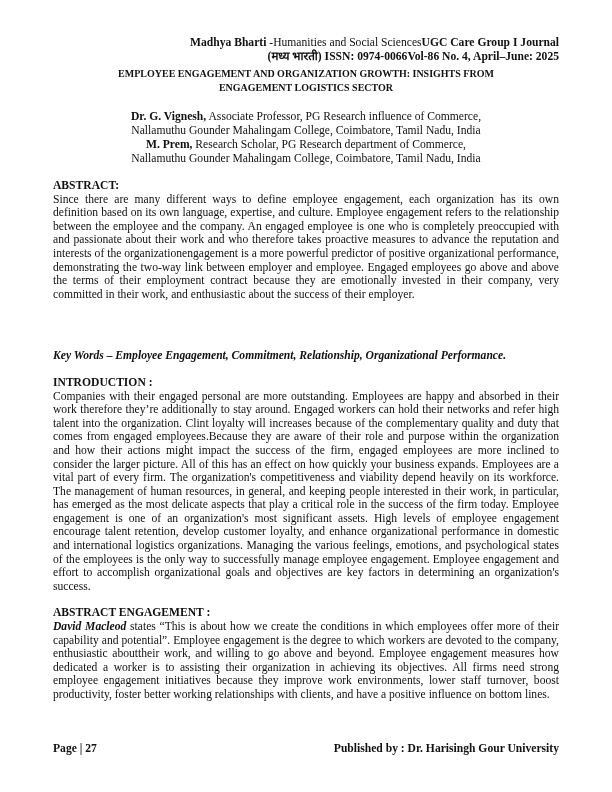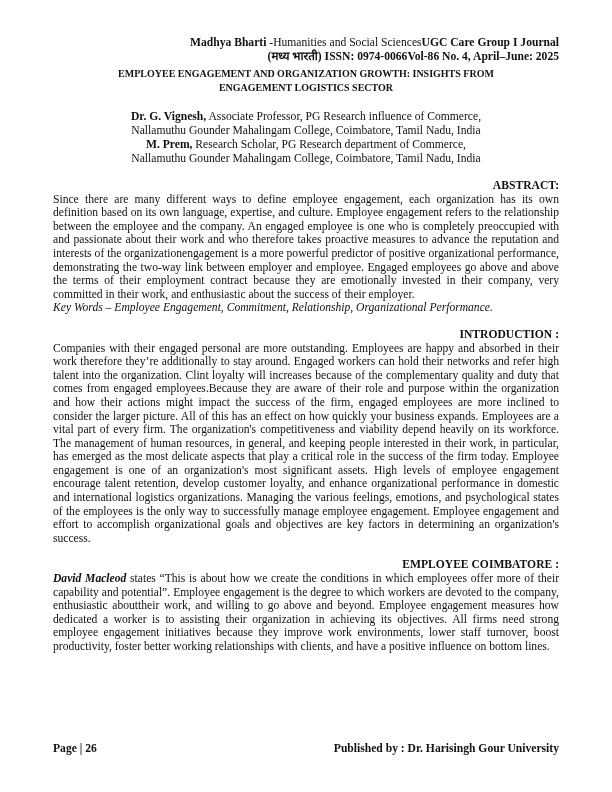--- a/index.html
+++ b/index.html
@@ -11,23 +11,23 @@
     }
     .page { position: absolute; left: 53px; top: 36px; width: 506px; }
     .hdr-row { display: flex; justify-content: flex-end; line-height: 14px; font-size: 11.6px; }
     .b { font-weight: bold; }
     .title {
       text-align: center; font-weight: bold; font-size: 10px; line-height: 14px;
       margin-top: 3px;
     }
     .authors { text-align: center; line-height: 14px; margin-top: 15px; }
     .section { margin-top: 13px; }
-    .sec-head { font-weight: bold; line-height: 13.6px; text-align: right; }
+    .sec-head { font-weight: bold; line-height: 13.6px; }
     p.body { margin: 0; text-align: justify; line-height: 13.6px; }
-    .kw { font-weight: normal; font-style: italic; line-height: 13.6px; }
+    .kw { font-weight: bold; font-style: italic; line-height: 13.6px; margin-top: 48px; }
     .footer {
       position: absolute; left: 53px; top: 742px; width: 506px;
       display: flex; justify-content: space-between; font-weight: bold; font-size: 11.6px;
     }
     .bi { font-weight: bold; font-style: italic; }
   </style>
 </head>
 <body>
 
 <div class="page">
@@ -57,21 +57,21 @@
     <p class="body">Since there are many different ways to define employee engagement, each organization has its own definition based on its own language, expertise, and culture. Employee engagement refers to the relationship between the employee and the company. An engaged employee is one who is completely preoccupied with and passionate about their work and who therefore takes proactive measures to advance the reputation and interests of the organizationengagement is a more powerful predictor of positive organizational performance, demonstrating the two-way link between employer and employee. Engaged employees go above and above the terms of their employment contract because they are emotionally invested in their company, very committed in their work, and enthusiastic about the success of their employer.</p>
     <div class="kw">Key Words – Employee Engagement, Commitment, Relationship, Organizational Performance.</div>
   </div>
 
   <div class="section">
     <div class="sec-head">INTRODUCTION :</div>
     <p class="body">Companies with their engaged personal are more outstanding. Employees are happy and absorbed in their work therefore they’re additionally to stay around. Engaged workers can hold their networks and refer high talent into the organization. Clint loyalty will increases because of the complementary quality and duty that comes from engaged employees.Because they are aware of their role and purpose within the organization and how their actions might impact the success of the firm, engaged employees are more inclined to consider the larger picture. All of this has an effect on how quickly your business expands. Employees are a vital part of every firm. The organization's competitiveness and viability depend heavily on its workforce. The management of human resources, in general, and keeping people interested in their work, in particular, has emerged as the most delicate aspects that play a critical role in the success of the firm today. Employee engagement is one of an organization's most significant assets. High levels of employee engagement encourage talent retention, develop customer loyalty, and enhance organizational performance in domestic and international logistics organizations. Managing the various feelings, emotions, and psychological states of the employees is the only way to successfully manage employee engagement. Employee engagement and effort to accomplish organizational goals and objectives are key factors in determining an organization's success.</p>
   </div>
 
   <div class="section">
-    <div class="sec-head">EMPLOYEE COIMBATORE :</div>
+    <div class="sec-head">ABSTRACT ENGAGEMENT :</div>
     <p class="body"><span class="bi">David Macleod</span><span> states “This is about how we create the conditions in which employees offer more of their capability and potential”. Employee engagement is the degree to which workers are devoted to the company, enthusiastic abouttheir work, and willing to go above and beyond. Employee engagement measures how dedicated a worker is to assisting their organization in achieving its objectives. All firms need strong employee engagement initiatives because they improve work environments, lower staff turnover, boost productivity, foster better working relationships with clients, and have a positive influence on bottom lines.</span></p>
   </div>
 </div>
 
 <div class="footer">
-  <span>Page | 26</span>
+  <span>Page | 27</span>
   <span>Published by : Dr. Harisingh Gour University</span>
 </div>
 
 </body></html>

